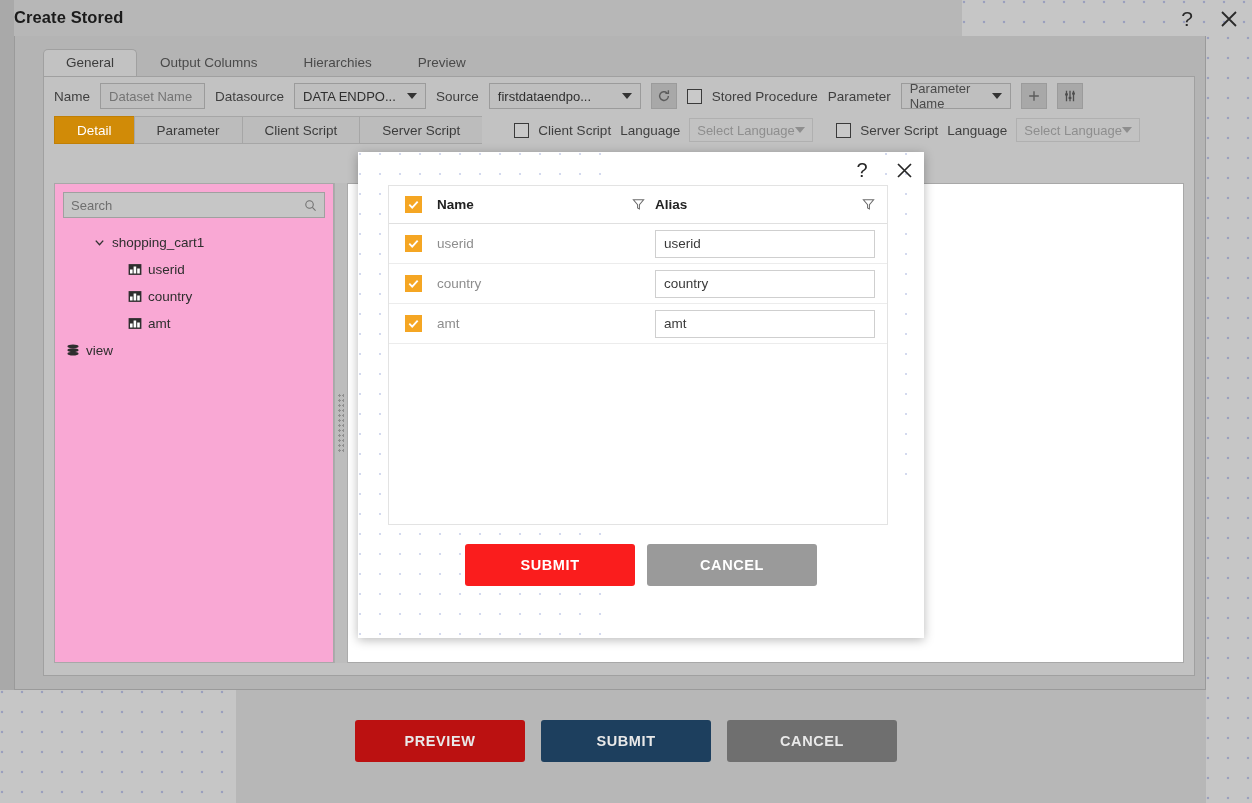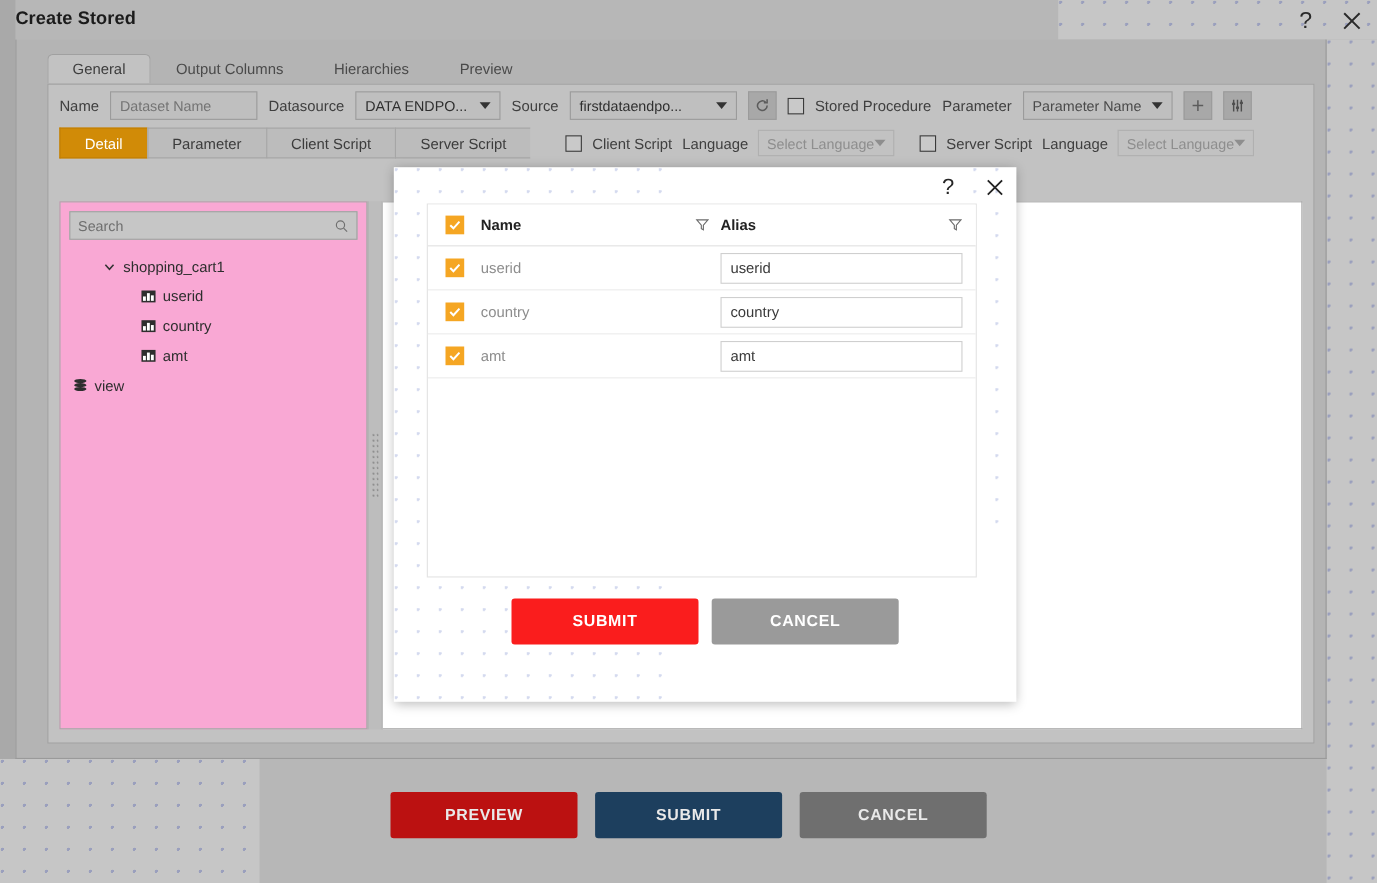--- a/index.html
+++ b/index.html
@@ -115,35 +115,35 @@
   .tb-input {
     height: 26px;
     border: 1px solid #9b9b9b;
     background: #bfbfbf;
     padding: 0 8px;
     font-size: 13px;
     color: #747474;
     display: flex; align-items: center;
     cursor: text;
   }
-  .tb-input.name { width: 134px; }
+  .tb-input.name { width: 105px; }
   .tb-select {
     height: 26px;
     border: 1px solid #9b9b9b;
     background: #bfbfbf;
     padding: 12px 8px;
     font-size: 13px;
     color: #2f2f2f;
     display: flex; align-items: center; justify-content: space-between;
     gap: 8px;
     cursor: pointer;
   }
   .tb-select.datasource { width: 132px; }
   .tb-select.source { width: 152px; }
-  .tb-select.param-name { width: 136px; color:#4a4a4a; }
+  .tb-select.param-name { width: 110px; color:#4a4a4a; }
   .caret {
     width: 0; height: 0;
     border-left: 5px solid transparent;
     border-right: 5px solid transparent;
     border-top: 6px solid #333;
     flex: none;
   }
   .icon-btn {
     width: 26px; height: 26px;
     background: #a8a8a8;

